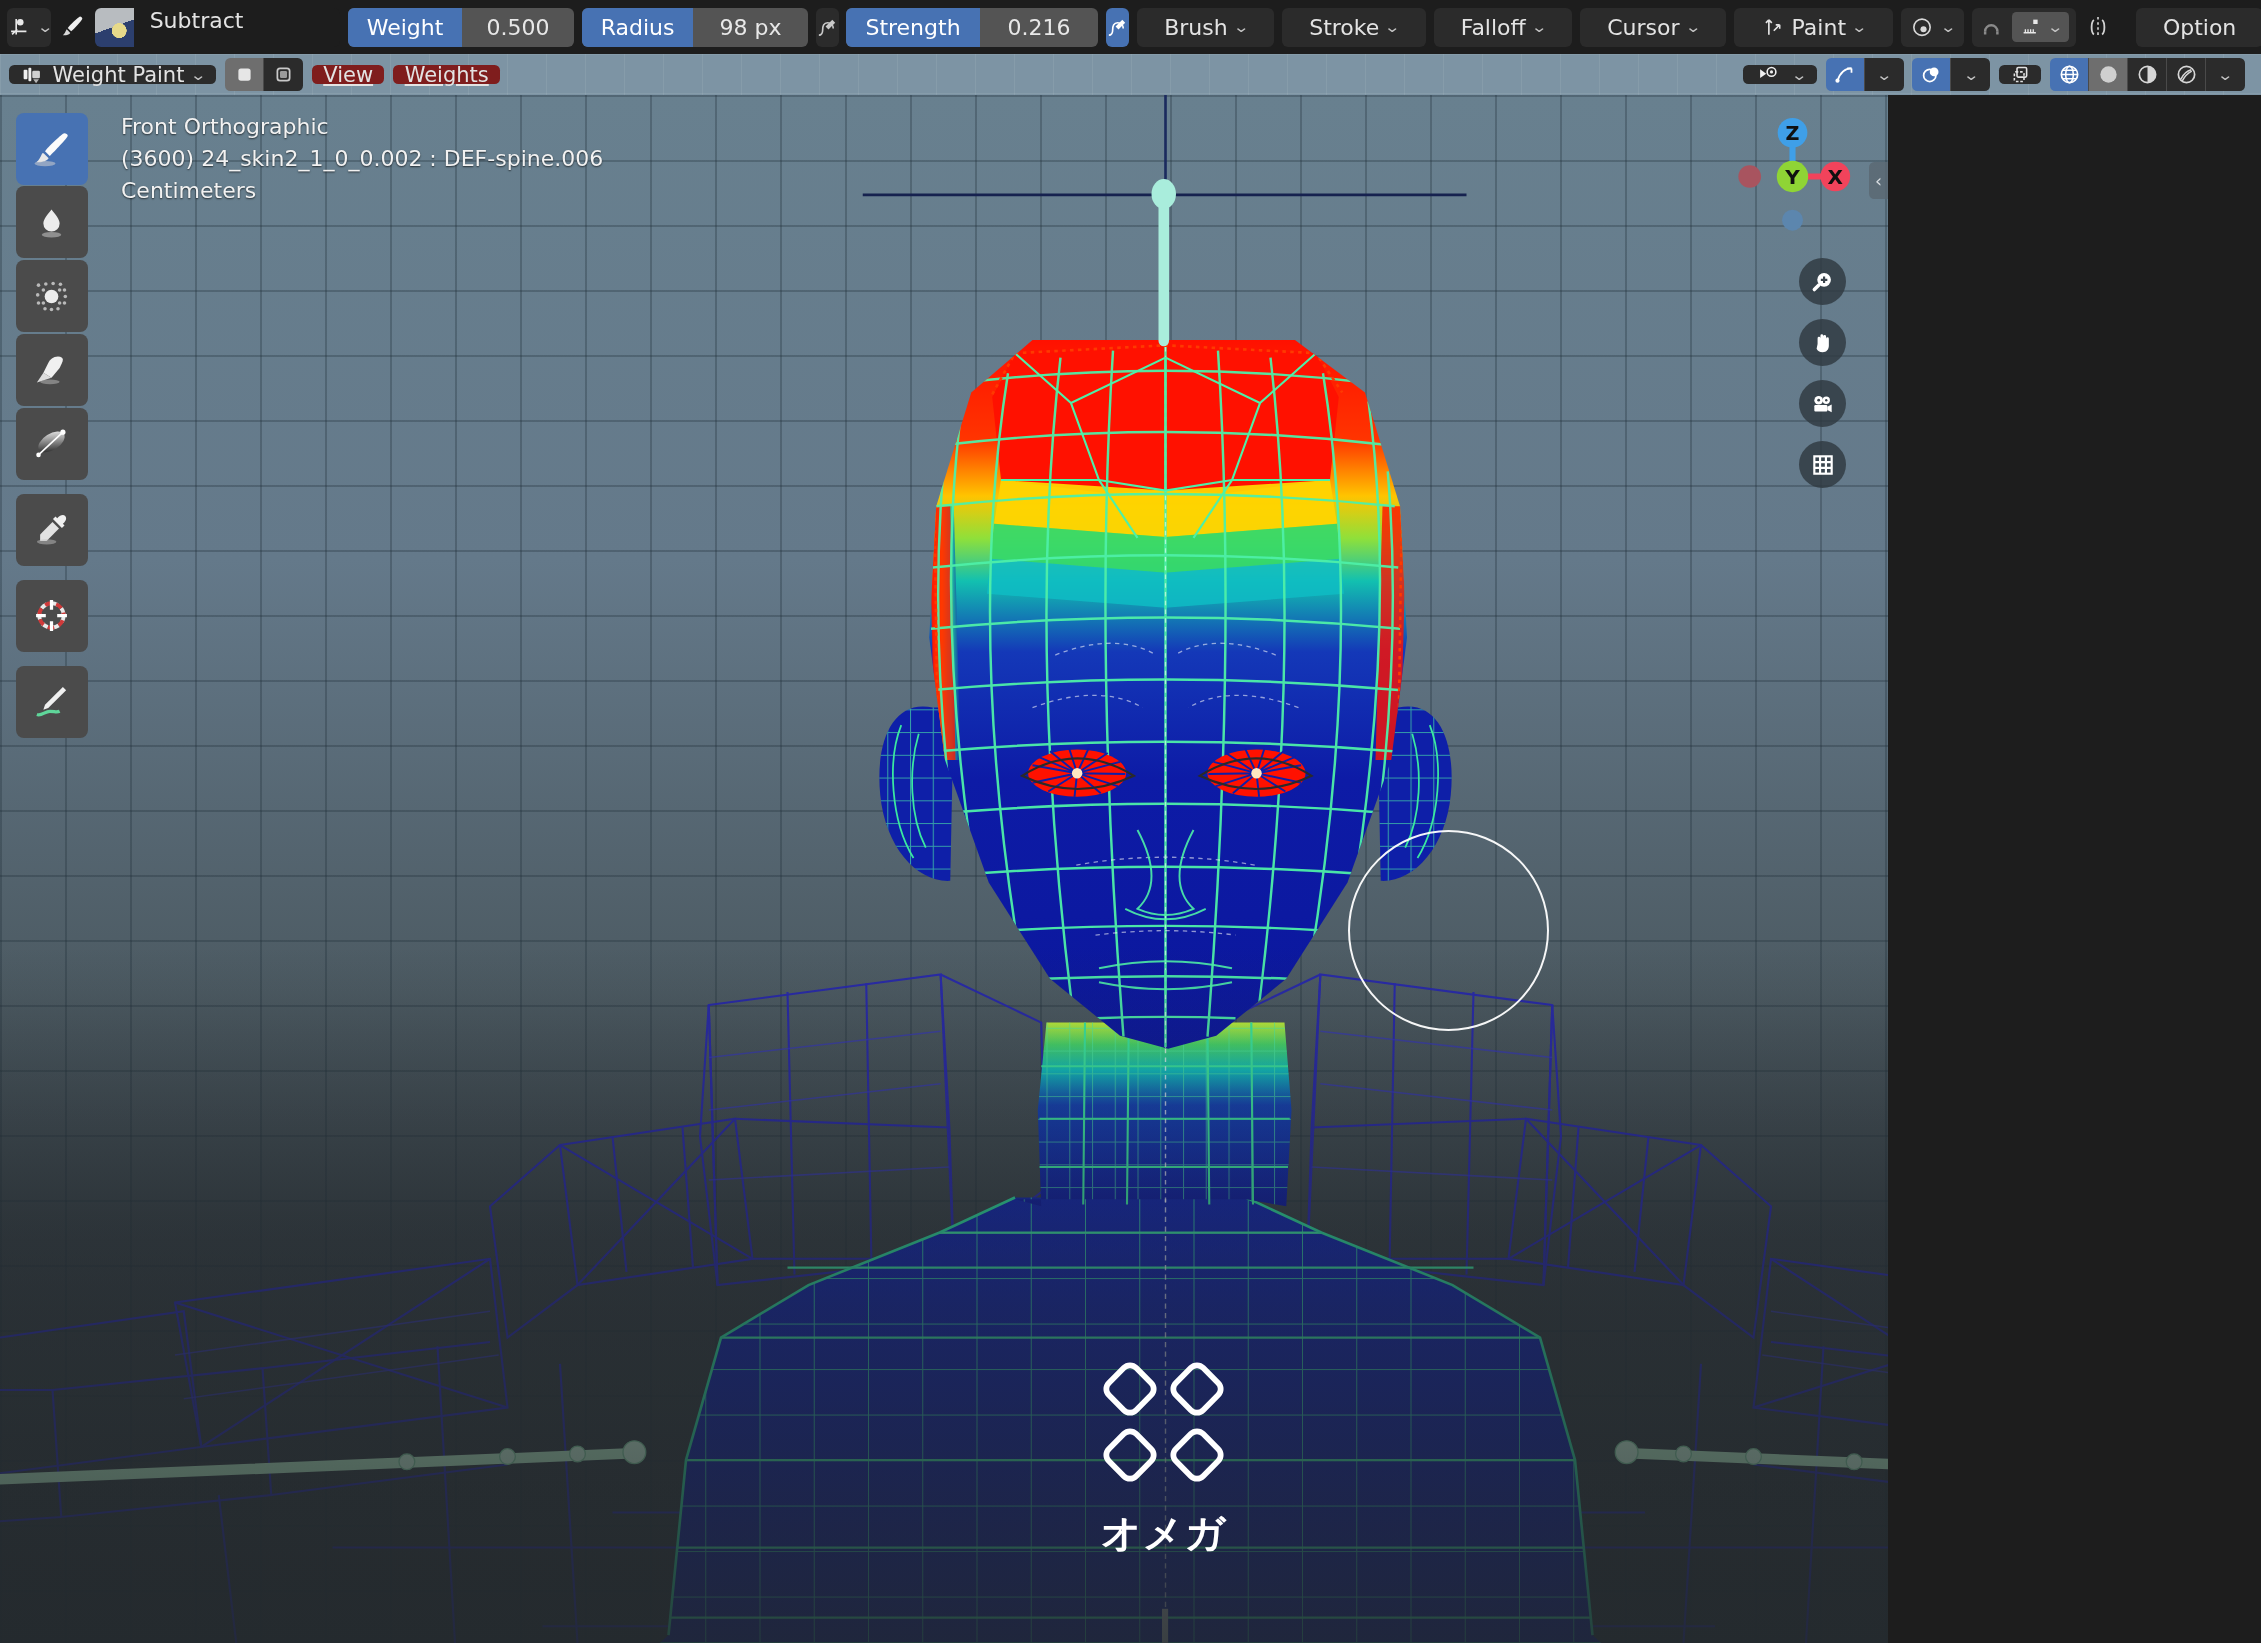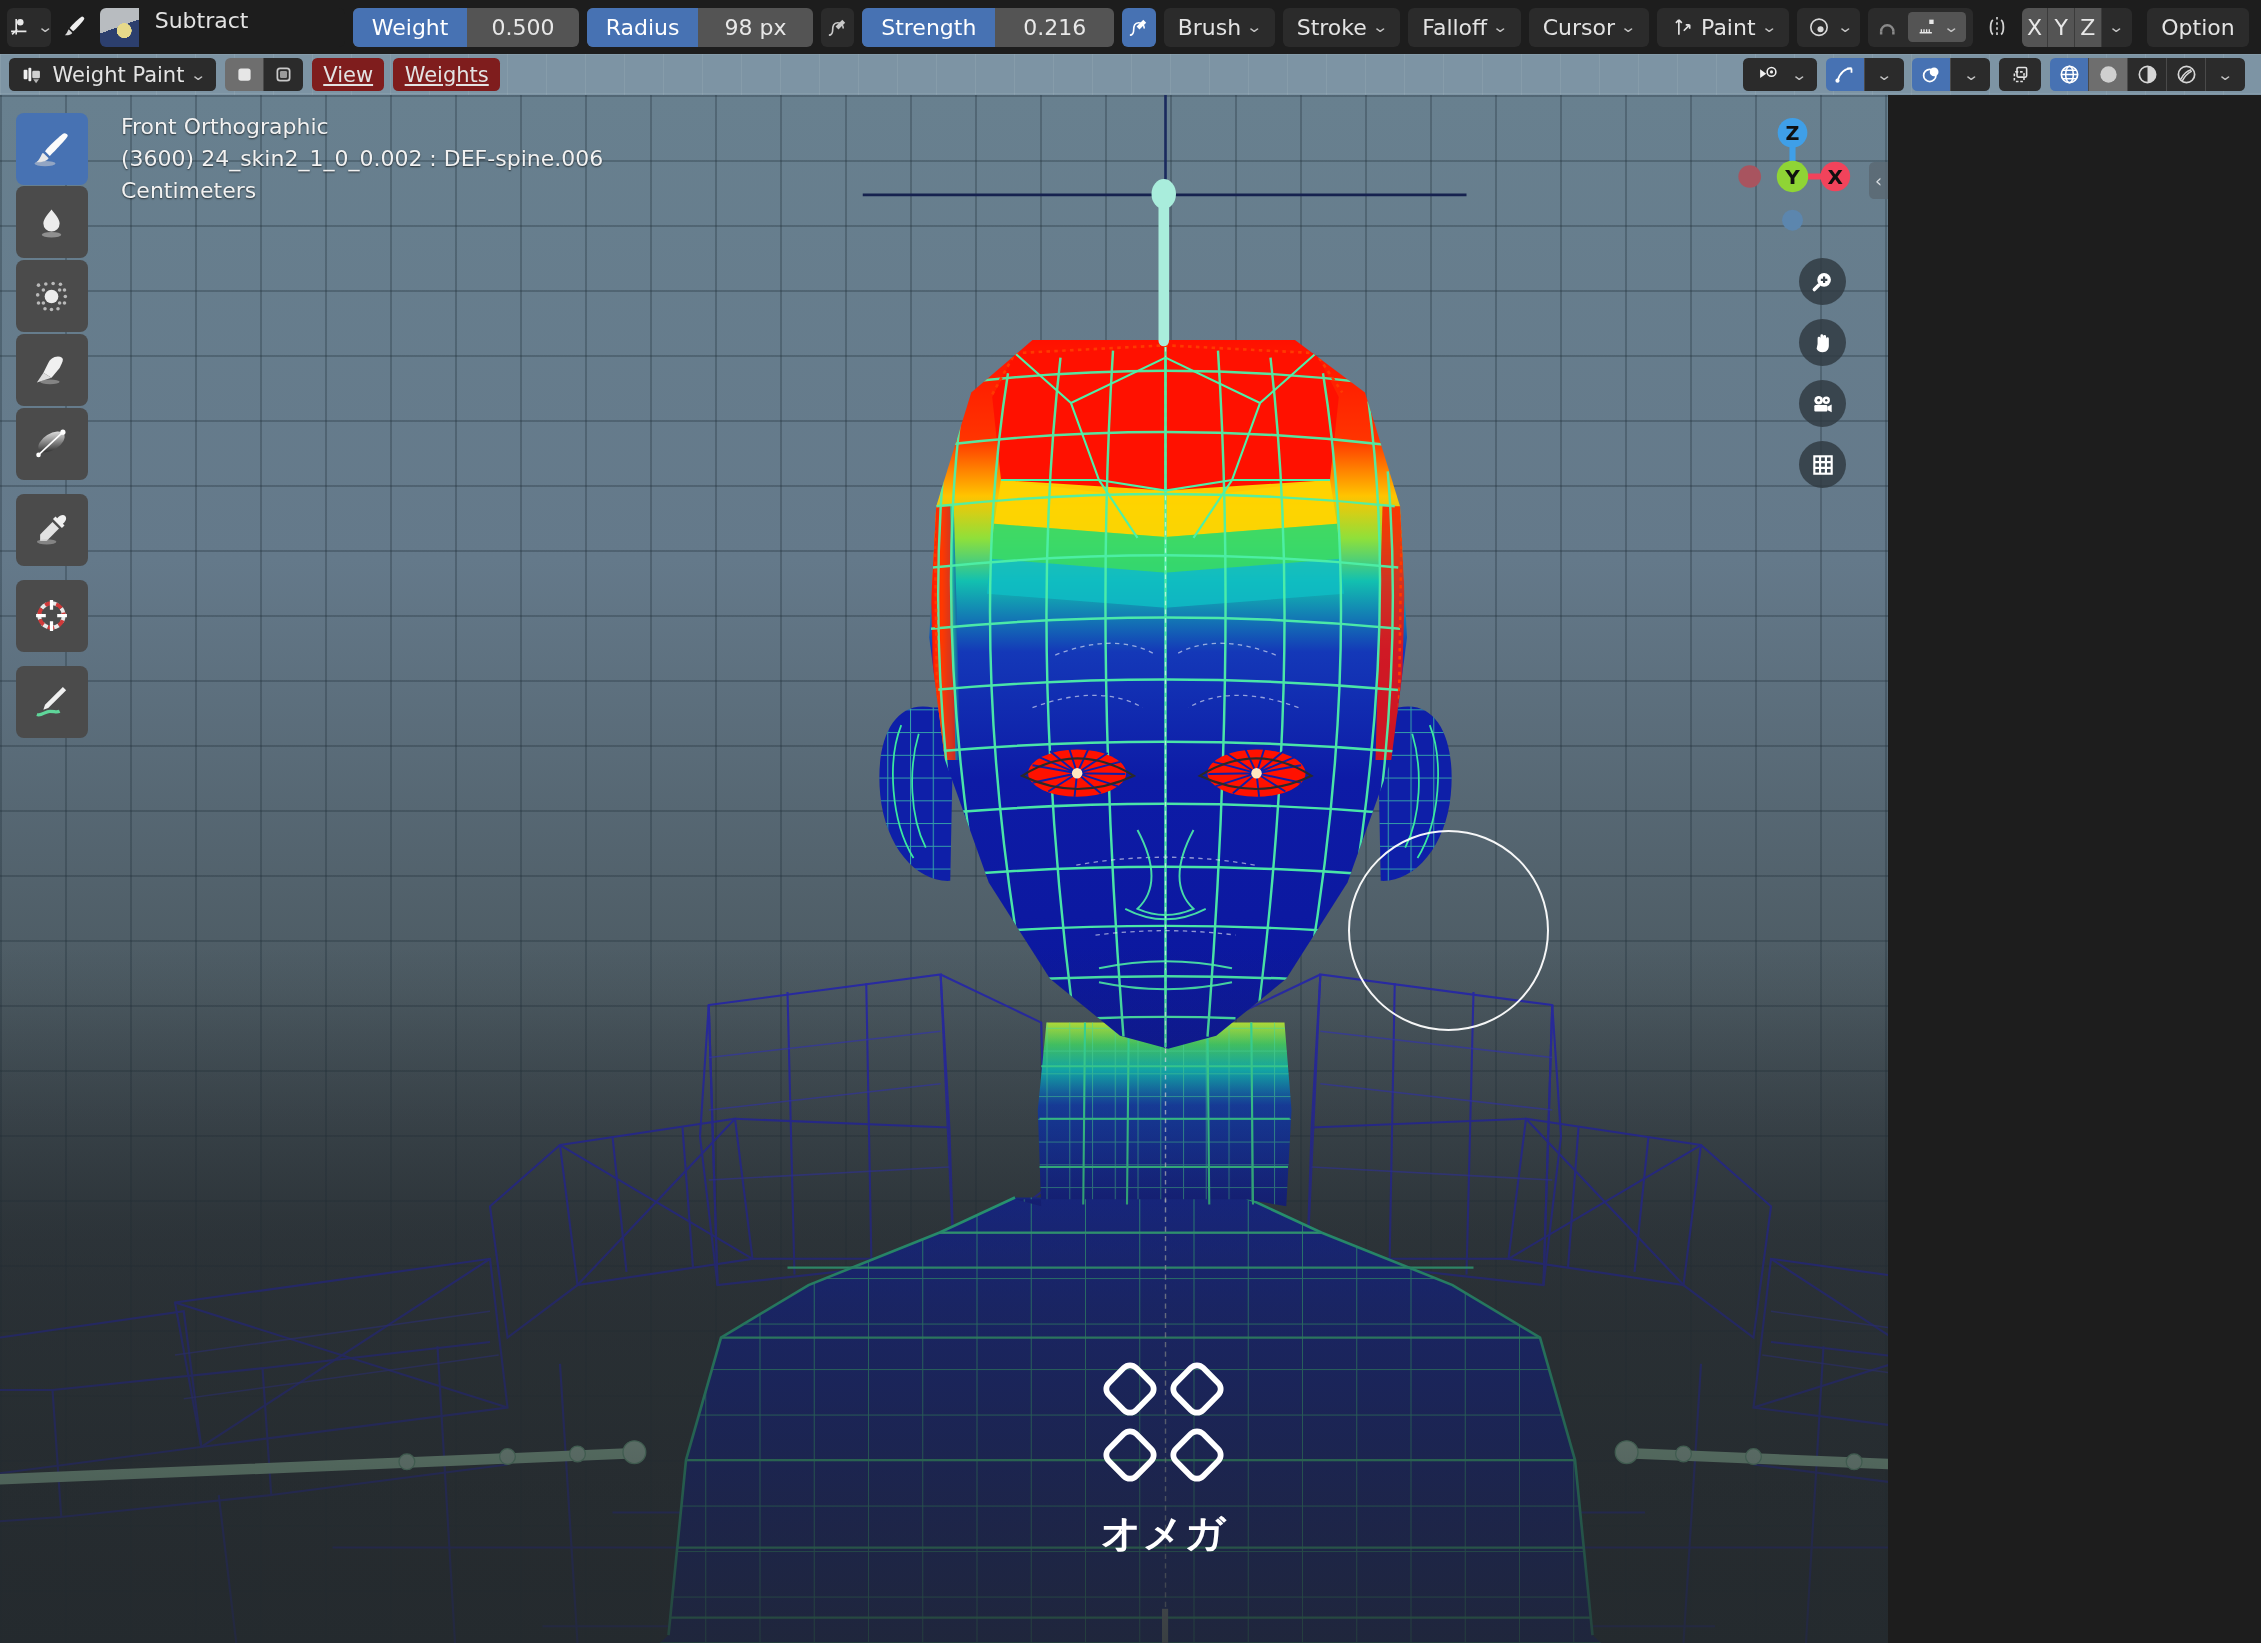--- a/index.html
+++ b/index.html
@@ -6,21 +6,21 @@
   html,body { width:2261px; height:1643px; overflow:hidden;
     background:#1d1d1d; font-family:"DejaVu Sans","Liberation Sans",sans-serif; }
 
   
   #topbar {
     position:absolute; left:0; top:0; width:2261px; height:54px;
     background:#1d1d1d; display:flex; align-items:center; padding:0 7px; gap:7.9px;
   }
   .tb-btn {
     height:39px; background:#2b2b2b; border-radius:6.1px; display:flex;
-    align-items:center; justify-content:center; gap:7px; padding:0 14px;
+    align-items:center; justify-content:center; gap:7px; padding:0 27px;
     color:#e3e3e3; font-size:22px; white-space:nowrap;
   }
   .tb-flat { background:transparent; }
   .tb-icononly { width:46px; padding:0; }
   .chev { font-size:15px; color:#c6c6c6; transform:scaleX(1.35); display:inline-block; }
 
   
   .slider {
     height:39px; border-radius:6.1px; display:flex; align-items:center;
     background:#545454; overflow:hidden; min-width:201px;
@@ -65,21 +65,21 @@
     display:flex; align-items:center; padding:0 8.8px; gap:8.8px;
   }
   #header::after{
     content:""; position:absolute; inset:0;
     background-image:
       linear-gradient(to right, rgba(255,255,255,.07) 0.9px, transparent 0.9px),
       linear-gradient(to bottom, rgba(255,255,255,.07) 0.9px, transparent 0.9px);
     background-size:39px 39px; pointer-events:none;
   }
   .hd-btn {
-    position:relative; z-index:2; height:33px; background:#2b2b2b;
+    position:relative; z-index:2; height:19px; background:#2b2b2b;
     border-radius:5.3px; display:flex; align-items:center; gap:7.9px;
     padding:0 11.4px; color:#e3e3e3; font-size:21px; white-space:nowrap;
   }
   .hd-menu { background:#7f1d1d;text-decoration:underline; }
   .hd-grp { position:relative; z-index:2; display:flex; height:33px;
             border-radius:5.3px; overflow:hidden; }
   .hd-grp > div {
     background:#2b2b2b; width:39px; display:flex; align-items:center;
     justify-content:center; border-right:0.9px solid #4a4a4a;
   }

